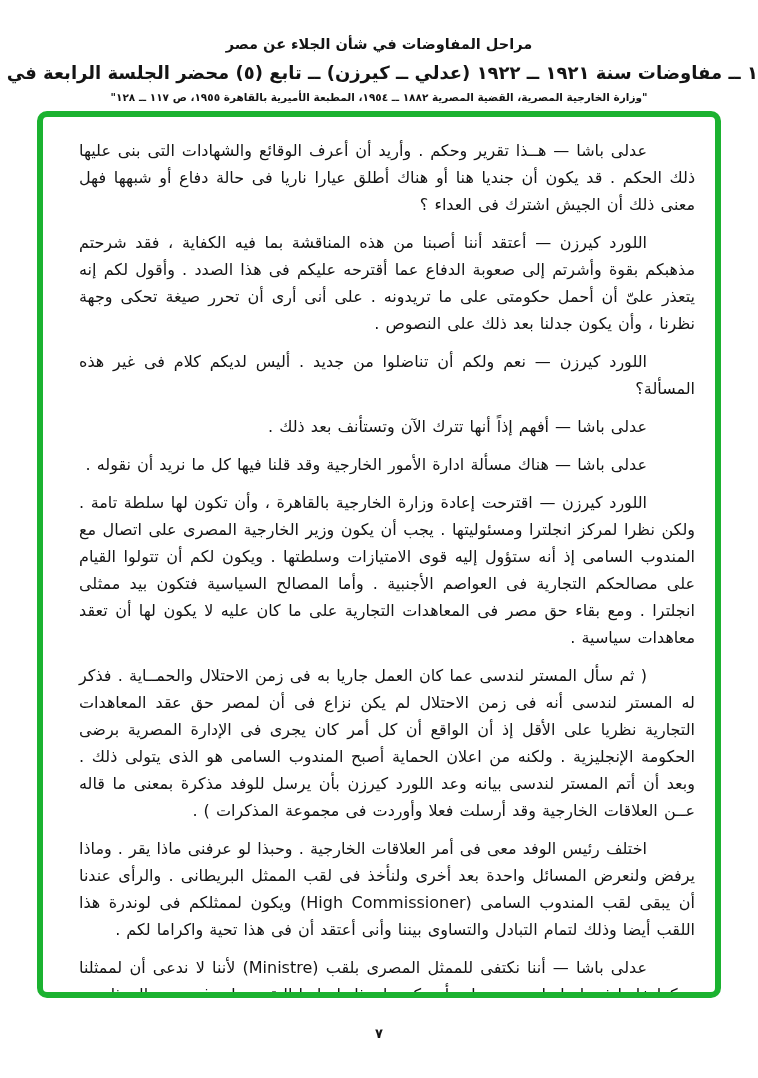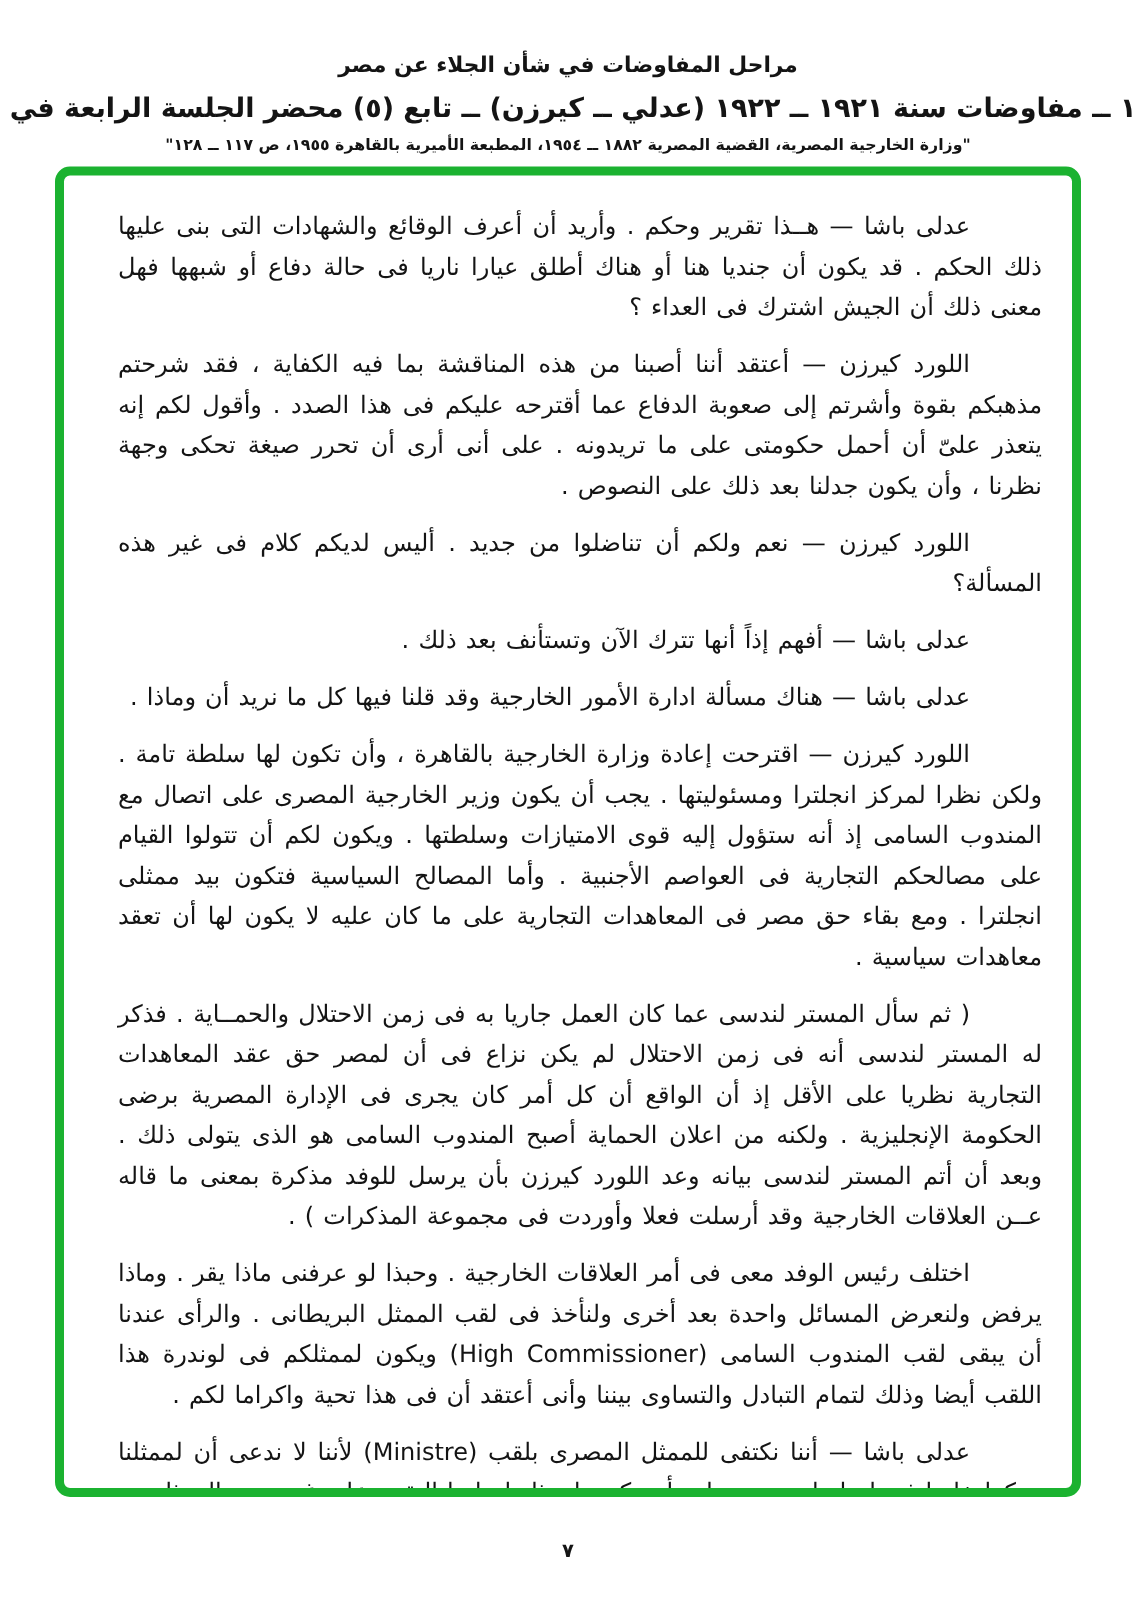--- a/index.html
+++ b/index.html
@@ -78,21 +78,21 @@
     <div class="doc-subtitle">١ ــ مفاوضات سنة ١٩٢١ ــ ١٩٢٢ (عدلي ــ كيرزن) ــ تابع (٥) محضر الجلسة الرابعة في ١٩ يوليه ١٩٢١</div>
     <div class="doc-source">"وزارة الخارجية المصرية، القضية المصرية ١٨٨٢ ــ ١٩٥٤، المطبعة الأميرية بالقاهرة ١٩٥٥، ص ١١٧ ــ ١٢٨"</div>
   </div>
 
   <div class="highlight-box">
     <div class="body-text">
       <p>عدلى باشا — هــذا تقرير وحكم . وأريد أن أعرف الوقائع والشهادات التى بنى عليها ذلك الحكم . قد يكون أن جنديا هنا أو هناك أطلق عيارا ناريا فى حالة دفاع أو شبهها فهل معنى ذلك أن الجيش اشترك فى العداء ؟</p>
       <p>اللورد كيرزن — أعتقد أننا أصبنا من هذه المناقشة بما فيه الكفاية ، فقد شرحتم مذهبكم بقوة وأشرتم إلى صعوبة الدفاع عما أقترحه عليكم فى هذا الصدد . وأقول لكم إنه يتعذر علىّ أن أحمل حكومتى على ما تريدونه . على أنى أرى أن تحرر صيغة تحكى وجهة نظرنا ، وأن يكون جدلنا بعد ذلك على النصوص .</p>
       <p>اللورد كيرزن — نعم ولكم أن تناضلوا من جديد . أليس لديكم كلام فى غير هذه المسألة؟</p>
       <p>عدلى باشا — أفهم إذاً أنها تترك الآن وتستأنف بعد ذلك .</p>
-      <p>عدلى باشا — هناك مسألة ادارة الأمور الخارجية وقد قلنا فيها كل ما نريد أن وماذا .</p>
+      <p>عدلى باشا — هناك مسألة ادارة الأمور الخارجية وقد قلنا فيها كل ما نريد أن نقوله .</p>
       <p>اللورد كيرزن — اقترحت إعادة وزارة الخارجية بالقاهرة ، وأن تكون لها سلطة تامة . ولكن نظرا لمركز انجلترا ومسئوليتها . يجب أن يكون وزير الخارجية المصرى على اتصال مع المندوب السامى إذ أنه ستؤول إليه قوى الامتيازات وسلطتها . ويكون لكم أن تتولوا القيام على مصالحكم التجارية فى العواصم الأجنبية . وأما المصالح السياسية فتكون بيد ممثلى انجلترا . ومع بقاء حق مصر فى المعاهدات التجارية على ما كان عليه لا يكون لها أن تعقد معاهدات سياسية .</p>
       <p>( ثم سأل المستر لندسى عما كان العمل جاريا به فى زمن الاحتلال والحمــاية . فذكر له المستر لندسى أنه فى زمن الاحتلال لم يكن نزاع فى أن لمصر حق عقد المعاهدات التجارية نظريا على الأقل إذ أن الواقع أن كل أمر كان يجرى فى الإدارة المصرية برضى الحكومة الإنجليزية . ولكنه من اعلان الحماية أصبح المندوب السامى هو الذى يتولى ذلك . وبعد أن أتم المستر لندسى بيانه وعد اللورد كيرزن بأن يرسل للوفد مذكرة بمعنى ما قاله عــن العلاقات الخارجية وقد أرسلت فعلا وأوردت فى مجموعة المذكرات ) .</p>
       <p>اختلف رئيس الوفد معى فى أمر العلاقات الخارجية . وحبذا لو عرفنى ماذا يقر . وماذا يرفض ولنعرض المسائل واحدة بعد أخرى ولنأخذ فى لقب الممثل البريطانى . والرأى عندنا أن يبقى لقب المندوب السامى (High Commissioner) ويكون لممثلكم فى لوندرة هذا اللقب أيضا وذلك لتمام التبادل والتساوى بيننا وأنى أعتقد أن فى هذا تحية واكراما لكم .</p>
       <p>عدلى باشا — أننا نكتفى للممثل المصرى بلقب (Ministre) لأننا لا ندعى أن لممثلنا مركزا خاصا فى انجلترا ونحن نسلم بأن يكون لممثل انجلترا التقدم على غيره من الممثلين .</p>
 
     </div>
   </div>
 
   <div class="footer">
     <span class="page-number">٧</span>

